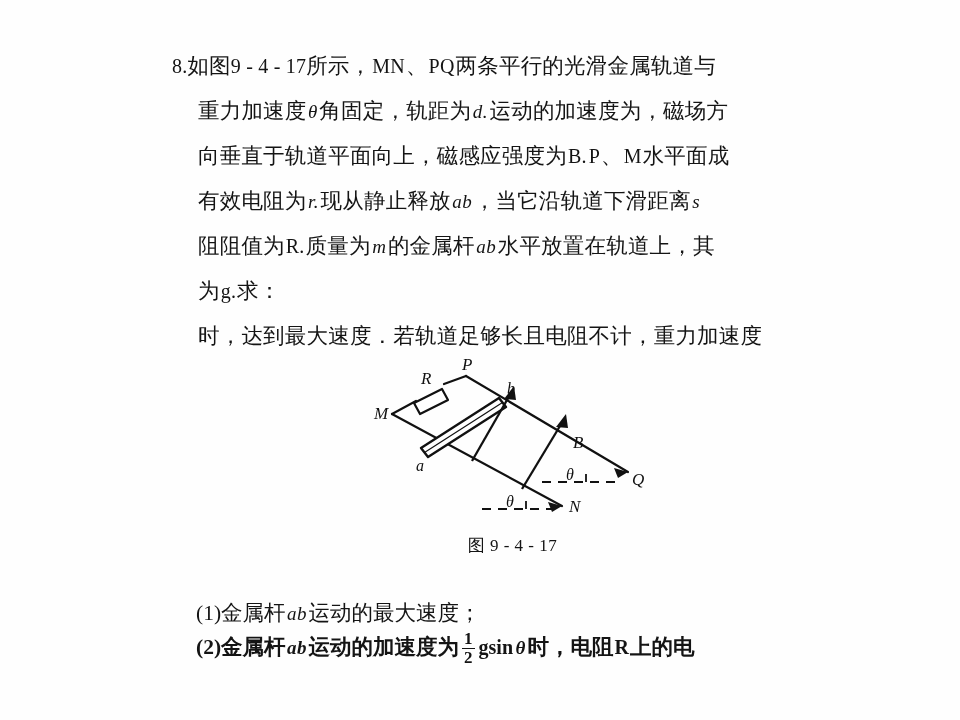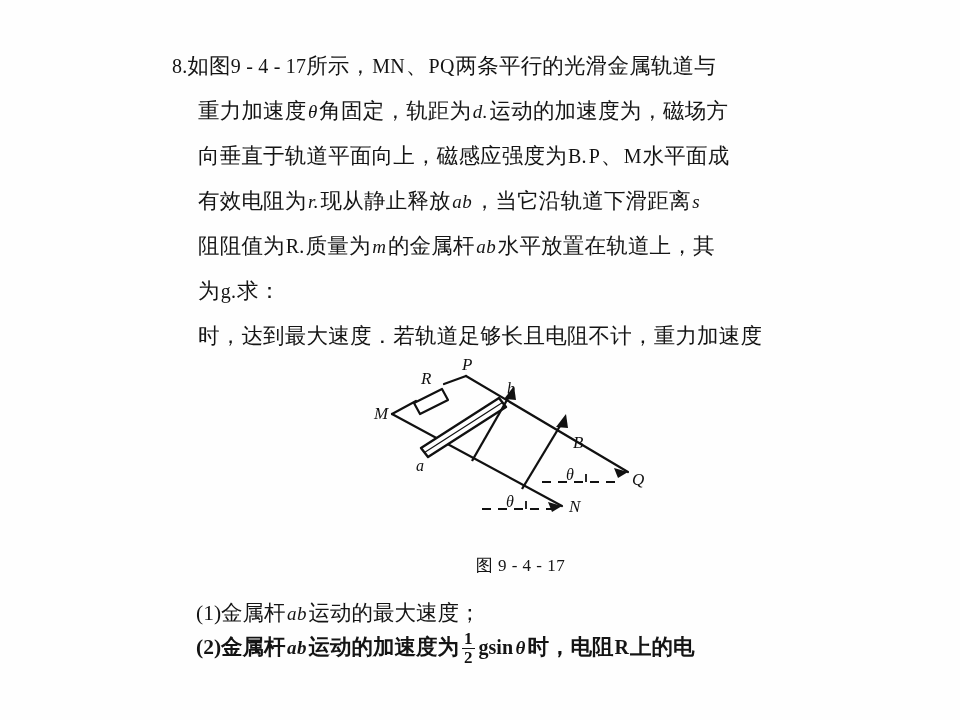--- a/index.html
+++ b/index.html
@@ -73,29 +73,28 @@
   }
   .figure-wrap {
     position: absolute;
     left: 370px;
     top: 356px;
     width: 285px;
     height: 170px;
   }
   .fig-caption {
     position: absolute;
-    left: 8px;
+    left: 0;
     top: 178px;
     width: 285px;
     text-align: center;
     font-size: 17px;
     font-family: "Liberation Serif", "DejaVu Serif", serif;
     color: #141414;
     letter-spacing: 0.5px;
-    margin-top: 20px;
   }
   .sub-q {
     position: absolute;
     left: 196px;
     width: 680px;
     font-size: 21.5px;
     white-space: nowrap;
     color: #141414;
   }
   #q1 { top: 598px; }

